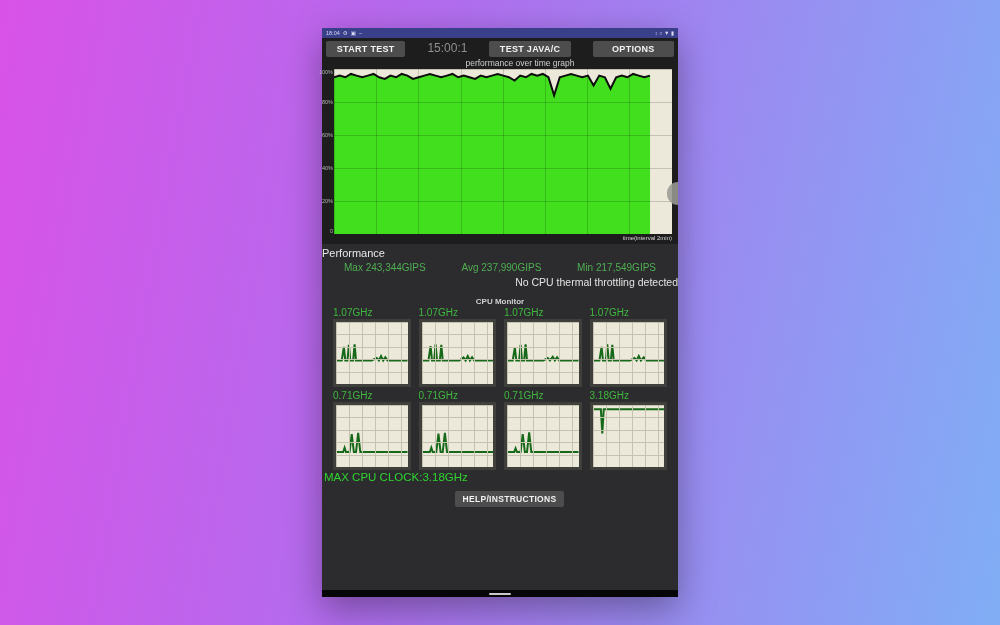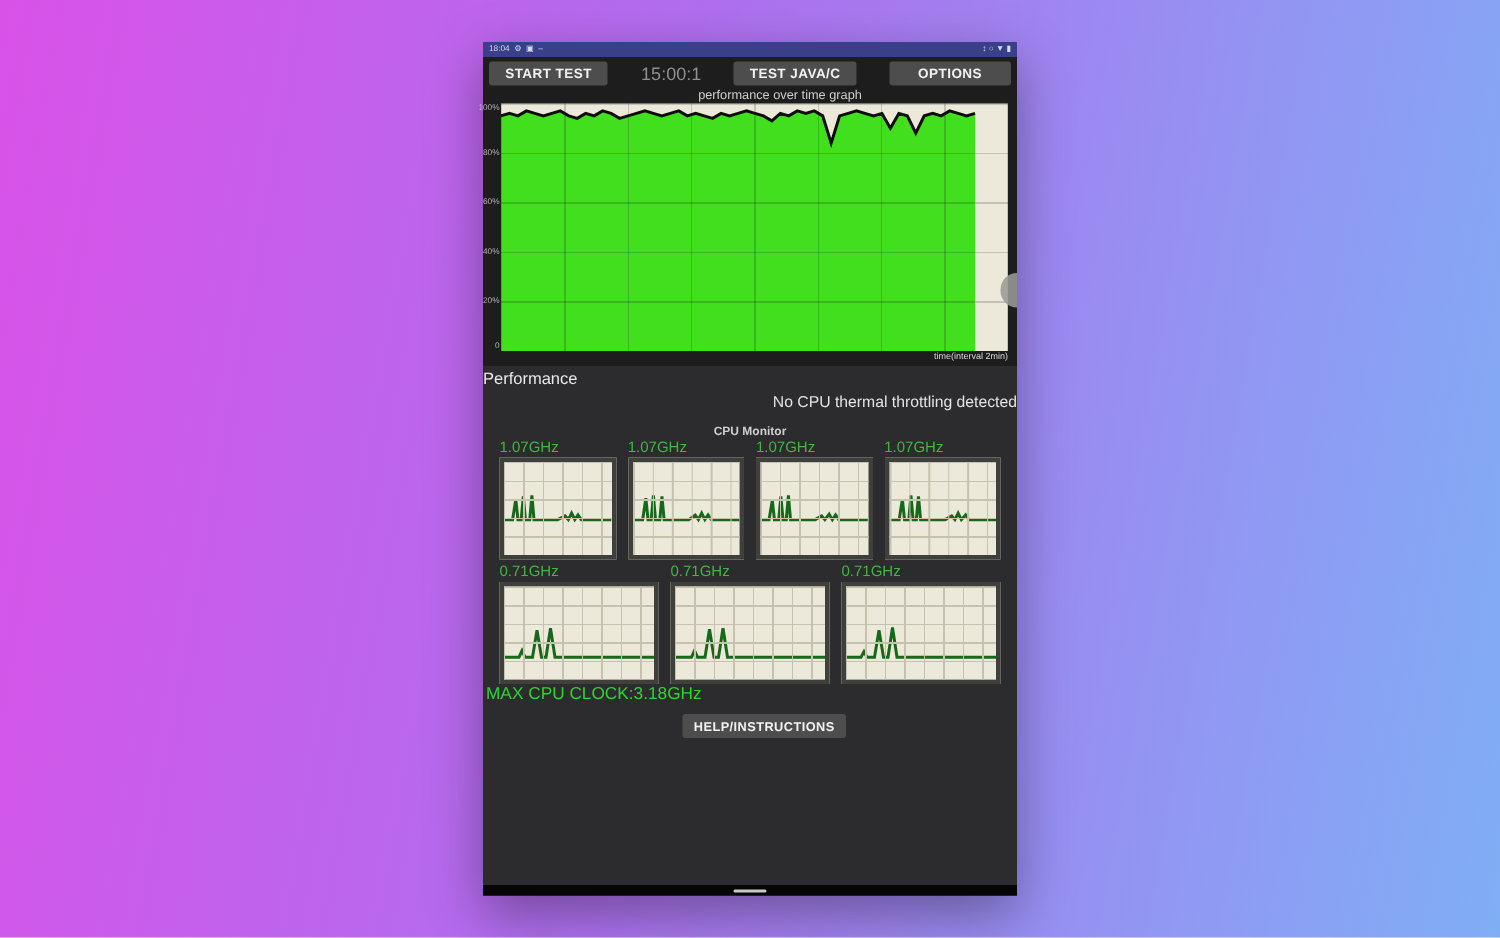--- a/index.html
+++ b/index.html
@@ -11,21 +11,21 @@
   .stage{width:1000px;height:625px;display:flex;align-items:center;justify-content:center;}
   .device{
     position:relative;width:356px;height:569px;background:#1d1d1d;
     display:flex;flex-direction:column;box-shadow:0 12px 34px rgba(0,0,0,.35);
   }
   
   .statusbar{height:10px;background:#3a3f8a;display:flex;align-items:center;
     justify-content:space-between;padding:0 4px;color:#d6d9f2;font-size:5.5px;line-height:10px;}
   .statusbar .grp{display:flex;gap:3px;align-items:center;}
   
-  .toolbar{display:flex;align-items:center;gap:22px;padding:3px 4px 1px 4px;}
+  .toolbar{display:flex;gap:22px;padding:3px 4px 1px 4px;}
   .tbtn{background:#4d4d4d;color:#f2f2f2;border:none;border-radius:2px;
     font-family:inherit;font-weight:bold;font-size:9px;height:16px;letter-spacing:.3px;}
   .tbtn.w1{width:84px}.tbtn.w2{width:86px}.tbtn.w3{width:86px}
   .timer{flex:1;text-align:center;color:#8f8f8f;font-size:12px;}
   .graph-title{text-align:center;color:#cfcfcf;font-size:8.5px;height:11px;line-height:11px;padding-left:40px;}
   
   .chart-row{display:flex;padding-right:6px;}
   .ylabels{width:12px;position:relative;height:165px;}
   .ylabels span{position:absolute;right:1px;color:#b5b5b5;font-size:5.5px;transform:translateY(-50%);}
   .plot{position:relative;flex:1;height:165px;background:#ece9da;}
@@ -105,20 +105,25 @@
           <polygon points="0,100 0.00,5.00 1.67,4.00 3.34,5.00 5.01,3.00 6.68,4.00 8.35,5.00 10.02,4.00 11.69,3.00 13.36,5.00 15.03,6.00 16.70,4.00 18.37,5.00 20.04,3.00 21.71,4.00 23.38,6.00 25.04,5.00 26.71,4.00 28.38,3.00 30.05,4.00 31.72,5.00 33.39,4.00 35.06,3.00 36.73,5.00 38.40,4.00 40.07,5.00 41.74,6.00 43.41,4.00 45.08,5.00 46.75,4.00 48.42,3.00 50.09,4.00 51.76,5.00 53.43,7.00 55.10,4.00 56.77,5.00 58.44,3.00 60.11,4.00 61.78,3.00 63.45,5.00 65.12,16.00 66.79,5.00 68.46,4.00 70.13,3.00 71.79,4.00 73.46,5.00 75.13,4.00 76.80,10.00 78.47,4.00 80.14,5.00 81.81,12.00 83.48,5.00 85.15,4.00 86.82,5.00 88.49,3.00 90.16,4.00 91.83,5.00 93.50,4.00 93.5,100" fill="#42df1f"></polygon>
           <polyline class="trace-main" vector-effect="non-scaling-stroke" points="0.00,5.00 1.67,4.00 3.34,5.00 5.01,3.00 6.68,4.00 8.35,5.00 10.02,4.00 11.69,3.00 13.36,5.00 15.03,6.00 16.70,4.00 18.37,5.00 20.04,3.00 21.71,4.00 23.38,6.00 25.04,5.00 26.71,4.00 28.38,3.00 30.05,4.00 31.72,5.00 33.39,4.00 35.06,3.00 36.73,5.00 38.40,4.00 40.07,5.00 41.74,6.00 43.41,4.00 45.08,5.00 46.75,4.00 48.42,3.00 50.09,4.00 51.76,5.00 53.43,7.00 55.10,4.00 56.77,5.00 58.44,3.00 60.11,4.00 61.78,3.00 63.45,5.00 65.12,16.00 66.79,5.00 68.46,4.00 70.13,3.00 71.79,4.00 73.46,5.00 75.13,4.00 76.80,10.00 78.47,4.00 80.14,5.00 81.81,12.00 83.48,5.00 85.15,4.00 86.82,5.00 88.49,3.00 90.16,4.00 91.83,5.00 93.50,4.00"></polyline>
         </svg>
         <div class="gridlines"></div>
       </div>
     </div>
     <div class="xlabel-row">time(interval 2min)</div>
 
     <div class="lower">
       <div class="perf-title">Performance</div>
+      <div class="stats">
+        <span>Max 243,344GIPS</span>
+        <span>Avg 237,990GIPS</span>
+        <span>Min 217,549GIPS</span>
+      </div>
       <div class="throttle">No CPU thermal throttling detected</div>
 
       <div class="cpu-title">CPU Monitor</div>
 
       <div class="cpu-grid">
         <div class="cell">
           <div class="clk">1.07GHz</div>
           <div class="mini">
               <svg viewBox="0 0 100 100" preserveAspectRatio="none">
                 <polyline class="trace-mini" vector-effect="non-scaling-stroke" points="0,62 8,62 11,40 13,62 16,62 18,37 20,62 24,62 26,36 28,62 36,62 50,62 57,58 60,62 63,55 66,62 69,57 72,62 78,62 100,62"></polyline>
@@ -172,20 +177,29 @@
                 <polyline class="trace-mini" vector-effect="non-scaling-stroke" points="0,76 11,76 13,69 15,76 20,76 23,46 26,76 29,76 32,45 35,76 45,76 100,76"></polyline>
               </svg>
               <div class="mgrid"></div>
             </div>
         </div>
         <div class="cell">
           <div class="clk">0.71GHz</div>
           <div class="mini">
               <svg viewBox="0 0 100 100" preserveAspectRatio="none">
                 <polyline class="trace-mini" vector-effect="non-scaling-stroke" points="0,76 10,76 12,70 14,76 19,76 22,47 25,76 28,76 31,44 34,76 44,76 100,76"></polyline>
+              </svg>
+              <div class="mgrid"></div>
+            </div>
+        </div>
+        <div class="cell">
+          <div class="clk">3.18GHz</div>
+          <div class="mini">
+              <svg viewBox="0 0 100 100" preserveAspectRatio="none">
+                <polyline class="trace-mini" vector-effect="non-scaling-stroke" points="0,7 11,7 13,46 15,7 28,7 100,7"></polyline>
               </svg>
               <div class="mgrid"></div>
             </div>
         </div>
       </div>
 
       <div class="maxclock">MAX CPU CLOCK:3.18GHz</div>
 
       <div class="help-row">
         <button class="help-btn">HELP/INSTRUCTIONS</button>

